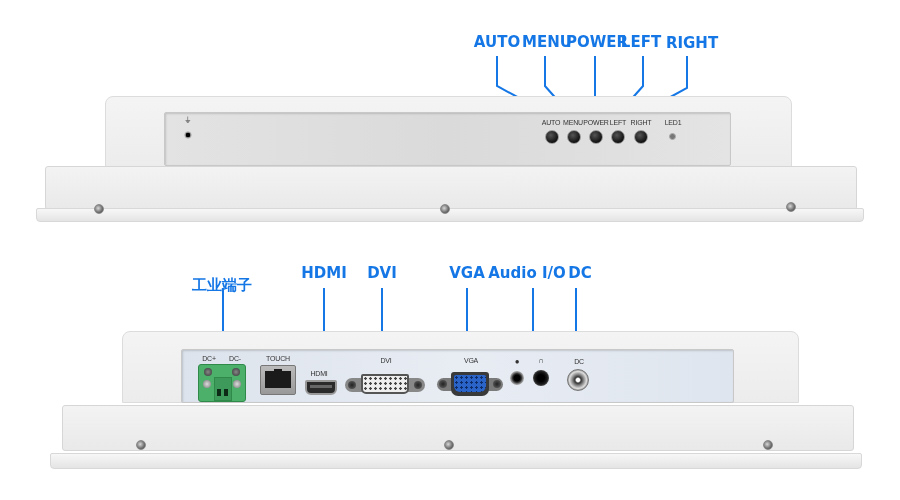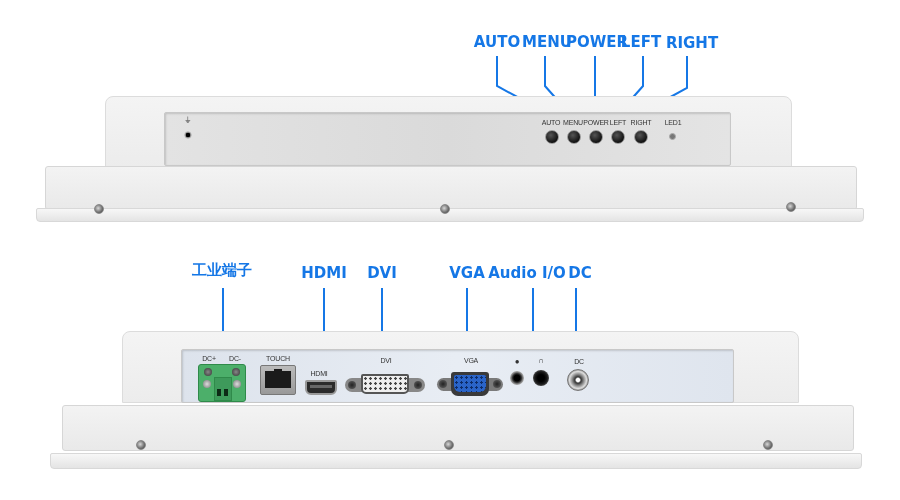--- a/index.html
+++ b/index.html
@@ -69,21 +69,21 @@
   <div class="btn" style="left:634px;top:130px;"></div>
   <div class="led" style="left:669px;top:133px;"></div>
 
   <div class="screw" style="left:94px;top:204px;"></div>
   <div class="screw" style="left:440px;top:204px;"></div>
   <div class="screw" style="left:786px;top:202px;"></div>
 </div>
 
 <div>
 
-  <div class="callout" style="left:222px;top:261px;">工业端子</div>
+  <div class="callout" style="left:222px;top:276px;">工业端子</div>
   <div class="callout" style="left:324px;top:264px;">HDMI</div>
   <div class="callout" style="left:382px;top:264px;">DVI</div>
   <div class="callout" style="left:467px;top:264px;">VGA</div>
   <div class="callout" style="left:527px;top:264px;">Audio I/O</div>
   <div class="callout" style="left:580px;top:264px;">DC</div>
 
   <div class="chassis-back" style="left:122px;top:331px;width:675px;height:70px;"></div>
   <div class="chassis-front" style="left:62px;top:405px;width:790px;height:44px;"></div>
   <div class="chassis-lip" style="left:50px;top:453px;width:810px;height:14px;"></div>
 

